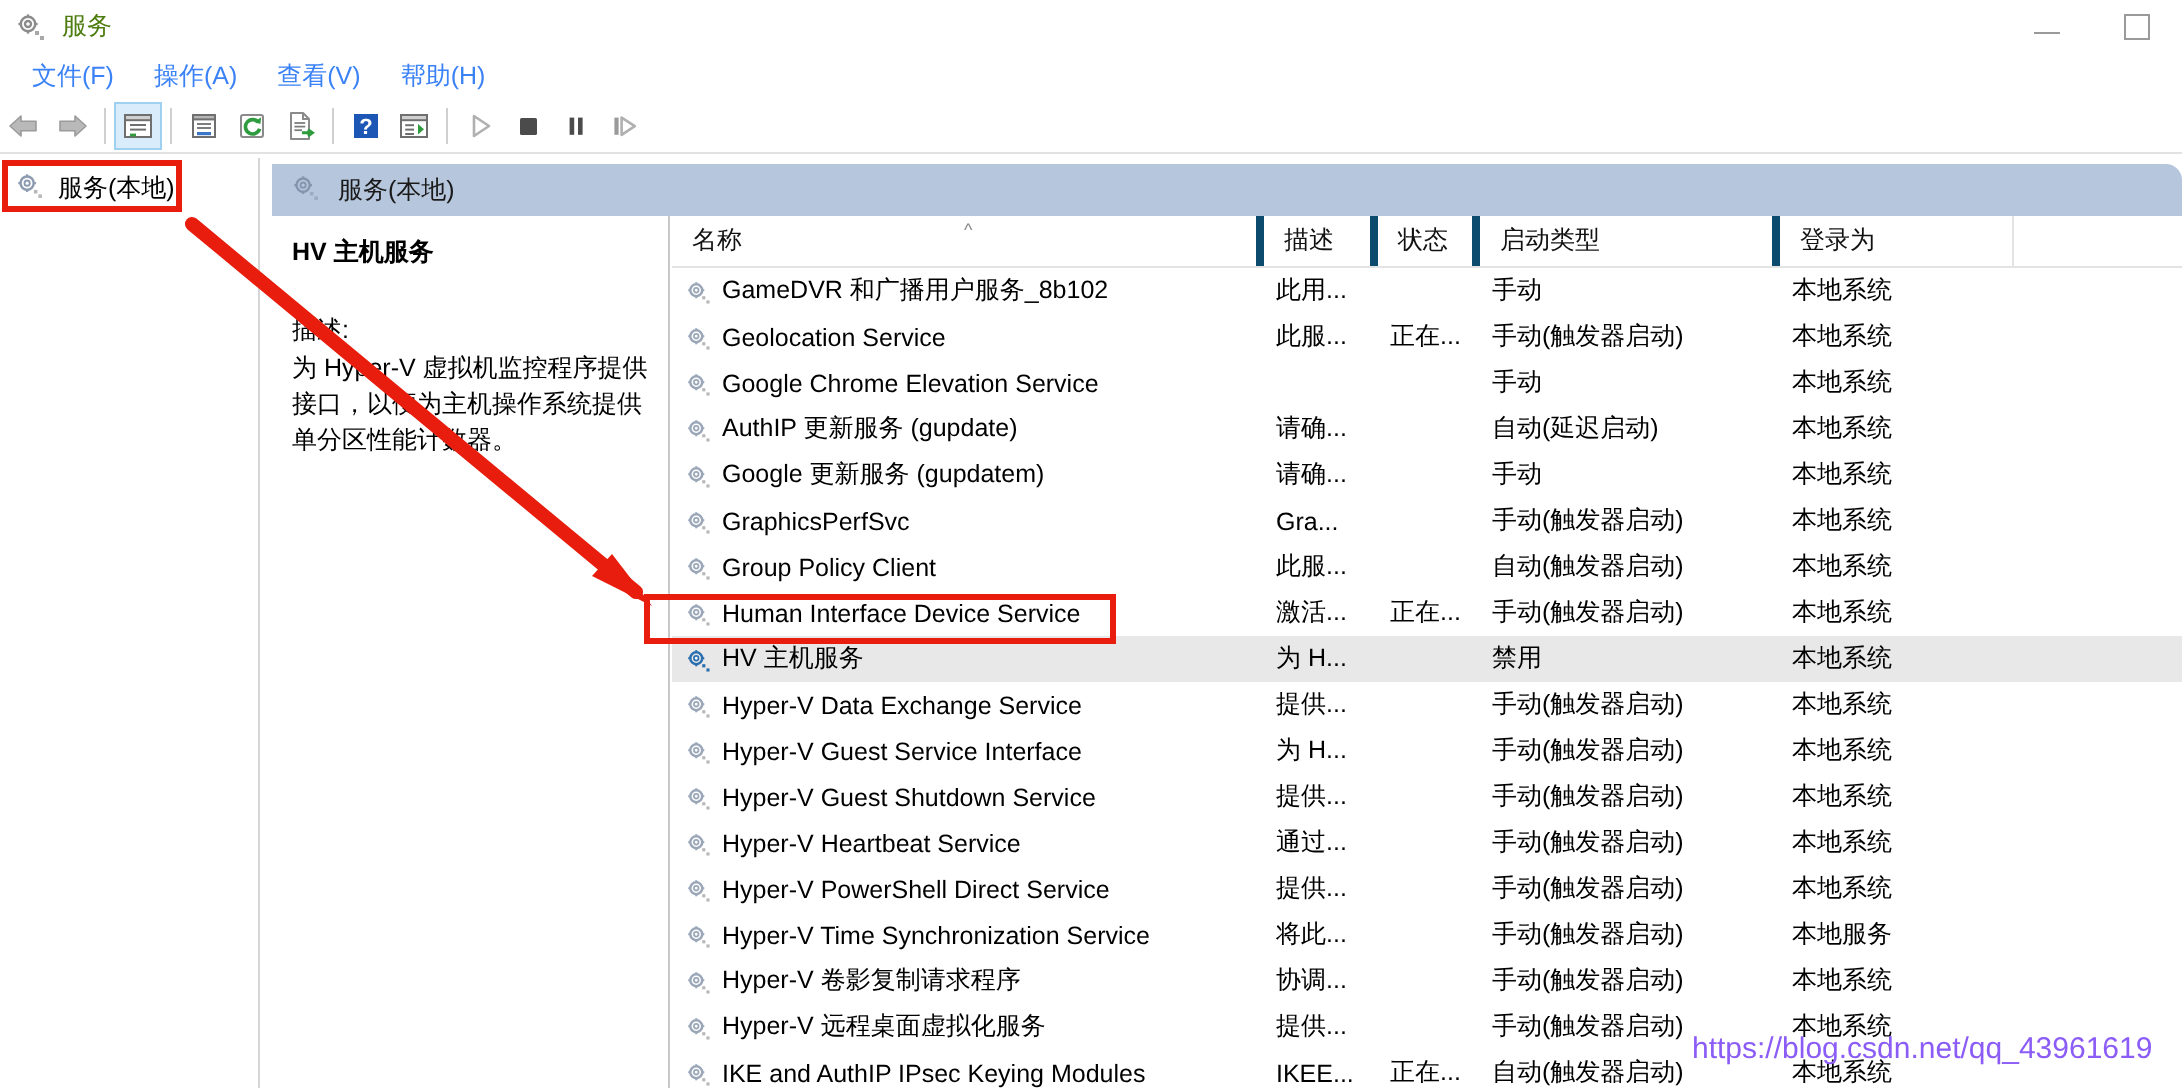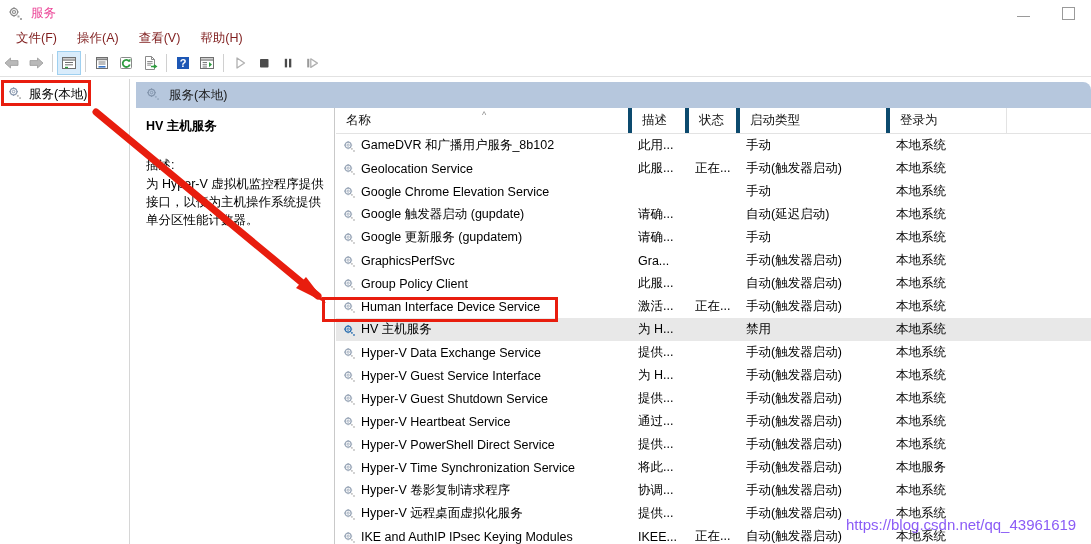--- a/index.html
+++ b/index.html
@@ -34,21 +34,21 @@
     align-items: center;
   }
   .titlebar-icon {
     margin-left: 7px;
     width: 16px; height: 16px;
     position: relative;
   }
   .titlebar-text {
     margin-left: 8px;
     font-size: 12.5px;
-    color: #ec4899;
+    color: #4d7c0f;
   }
   .caption-buttons {
     position: absolute;
     right: 0; top: 0;
     height: 26px;
     display: flex;
   }
   .cap-btn {
     width: 45px; height: 26px;
     display: flex;
@@ -70,21 +70,21 @@
     position: absolute;
     left: 0; top: 27px;
     width: 1091px; height: 22px;
     display: flex;
     align-items: center;
     background: #ffffff;
   }
   .menu-item {
     padding: 2px 10px;
     font-size: 12.5px;
-    color: #7f1d1d;
+    color: #3b82f6;
     cursor: default;
   }
   .menu-item:first-child { margin-left: 6px; }
 
   
   .toolbar {
     position: absolute;
     left: 0; top: 50px;
     width: 1091px; height: 26px;
     display: flex;
@@ -590,21 +590,21 @@
                     <line x1="7" y1="10.7" x2="7" y2="11.6"></line>
                     <line x1="2.4" y1="7" x2="3.3" y2="7"></line>
                     <line x1="10.7" y1="7" x2="11.6" y2="7"></line>
                   </g>
                   <g fill="#b8b8b8">
                     <rect x="10.4" y="10.4" width="1.8" height="1.8"></rect>
                     <rect x="12.8" y="12.8" width="1.8" height="1.8"></rect>
                   </g>
                 </svg>
               </span>
-              <span class="nm">Google 触发器启动 (gupdate)</span>
+              <span class="nm">AuthIP 更新服务 (gupdate)</span>
             </div>
             <div class="cell c-desc cell-other">请确...</div>
             <div class="cell c-state cell-other"></div>
             <div class="cell c-start cell-other">自动(延迟启动)</div>
             <div class="cell c-logon cell-other">本地系统</div>
           </div>
           <div class="row">
             <div class="cell c-name cell-name">
               <span style="display: inline-flex;">
                 <svg width="14" height="14" viewBox="0 0 16 16" style="display:block">

